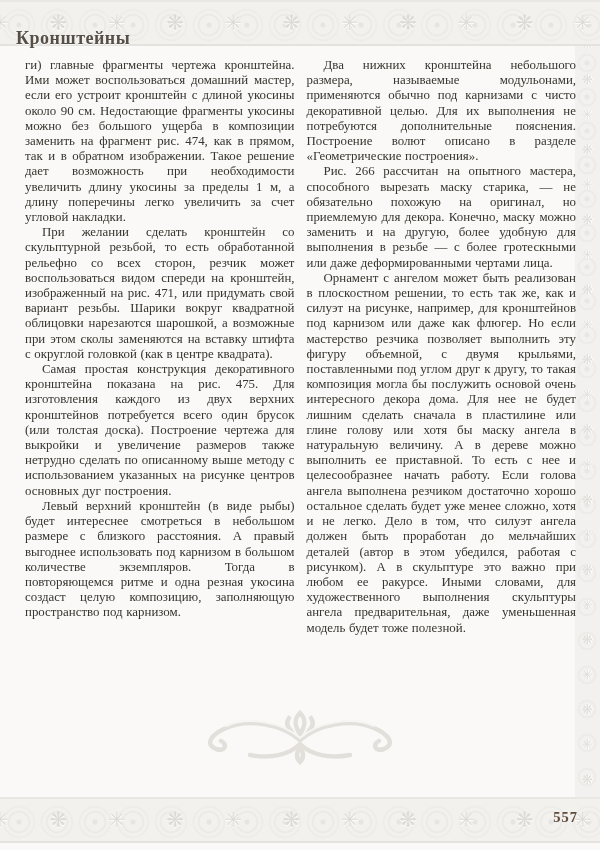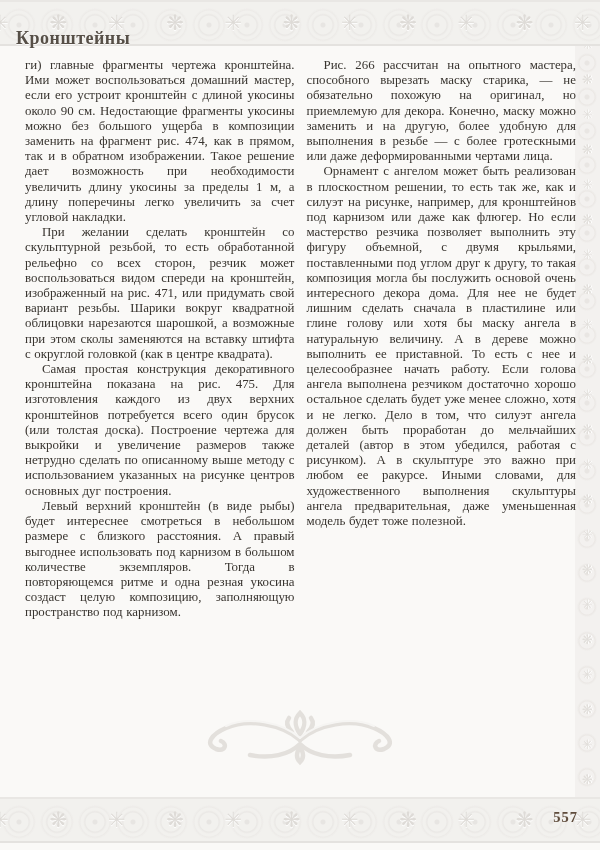--- a/index.html
+++ b/index.html
@@ -109,20 +109,21 @@
 </div>
 
 <div class="text-columns">
   <div class="col">
     <p class="continuation">ги) главные фрагменты чертежа кронштейна. Ими может воспользоваться домашний мастер, если его устроит кронштейн с длиной укосины около 90 см. Недостающие фрагменты укосины можно без большого ущерба в композиции заменить на фрагмент рис. 474, как в прямом, так и в обратном изображении. Такое решение дает возможность при необходимости увеличить длину укосины за пределы 1 м, а длину поперечины легко увеличить за счет угловой накладки.</p>
     <p>При желании сделать кронштейн со скульптурной резьбой, то есть обработанной рельефно со всех сторон, резчик может воспользоваться видом спереди на кронштейн, изображенный на рис. 471, или придумать свой вариант резьбы. Шарики вокруг квадратной облицовки нарезаются шарошкой, а возможные при этом сколы заменяются на вставку штифта с округлой головкой (как в центре квадрата).</p>
     <p>Самая простая конструкция декоративного кронштейна показана на рис. 475. Для изготовления каждого из двух верхних кронштейнов потребуется всего один брусок (или толстая доска). Построение чертежа для выкройки и увеличение размеров также нетрудно сделать по описанному выше методу с использованием указанных на рисунке центров основных дуг построения.</p>
     <p>Левый верхний кронштейн (в виде рыбы) будет интереснее смотреться в небольшом размере с близкого расстояния. А правый выгоднее использовать под карнизом в большом количестве экземпляров. Тогда в повторяющемся ритме и одна резная укосина создаст целую композицию, заполняющую пространство под карнизом.</p>
   </div>
   <div class="col">
+    <p>Два нижних кронштейна небольшого размера, называемые модульонами, применяются обычно под карнизами с чисто декоративной целью. Для их выполнения не потребуются дополнительные пояснения. Построение волют описано в разделе «Геометрические построения».</p>
     <p>Рис. 266 рассчитан на опытного мастера, способного вырезать маску старика, — не обязательно похожую на оригинал, но приемлемую для декора. Конечно, маску можно заменить и на другую, более удобную для выполнения в резьбе — с более гротескными или даже деформированными чертами лица.</p>
     <p>Орнамент с ангелом может быть реализован в плоскостном решении, то есть так же, как и силуэт на рисунке, например, для кронштейнов под карнизом или даже как флюгер. Но если мастерство резчика позволяет выполнить эту фигуру объемной, с двумя крыльями, поставленными под углом друг к другу, то такая композиция могла бы послужить основой очень интересного декора дома. Для нее не будет лишним сделать сначала в пластилине или глине голову или хотя бы маску ангела в натуральную величину. А в дереве можно выполнить ее приставной. То есть с нее и целесообразнее начать работу. Если голова ангела выполнена резчиком достаточно хорошо остальное сделать будет уже менее сложно, хотя и не легко. Дело в том, что силуэт ангела должен быть проработан до мельчайших деталей (автор в этом убедился, работая с рисунком). А в скульптуре это важно при любом ее ракурсе. Иными словами, для художественного выполнения скульптуры ангела предварительная, даже уменьшенная модель будет тоже полезной.</p>
   </div>
 </div>
 
 <svg class="flourish" viewBox="0 0 220 62" xmlns="http://www.w3.org/2000/svg">
   <g fill="none" stroke="#e3e0dc" stroke-width="4.5" stroke-linecap="round">
     <path d="M110 34 C 92 18, 58 12, 36 22 C 22 28, 14 38, 26 43 C 35 46, 38 38, 31 35"></path>
     <path d="M110 34 C 128 18, 162 12, 184 22 C 198 28, 206 38, 194 43 C 185 46, 182 38, 189 35"></path>
     <path d="M110 28 C 104 19, 104 13, 110 7 C 116 13, 116 19, 110 28"></path>

